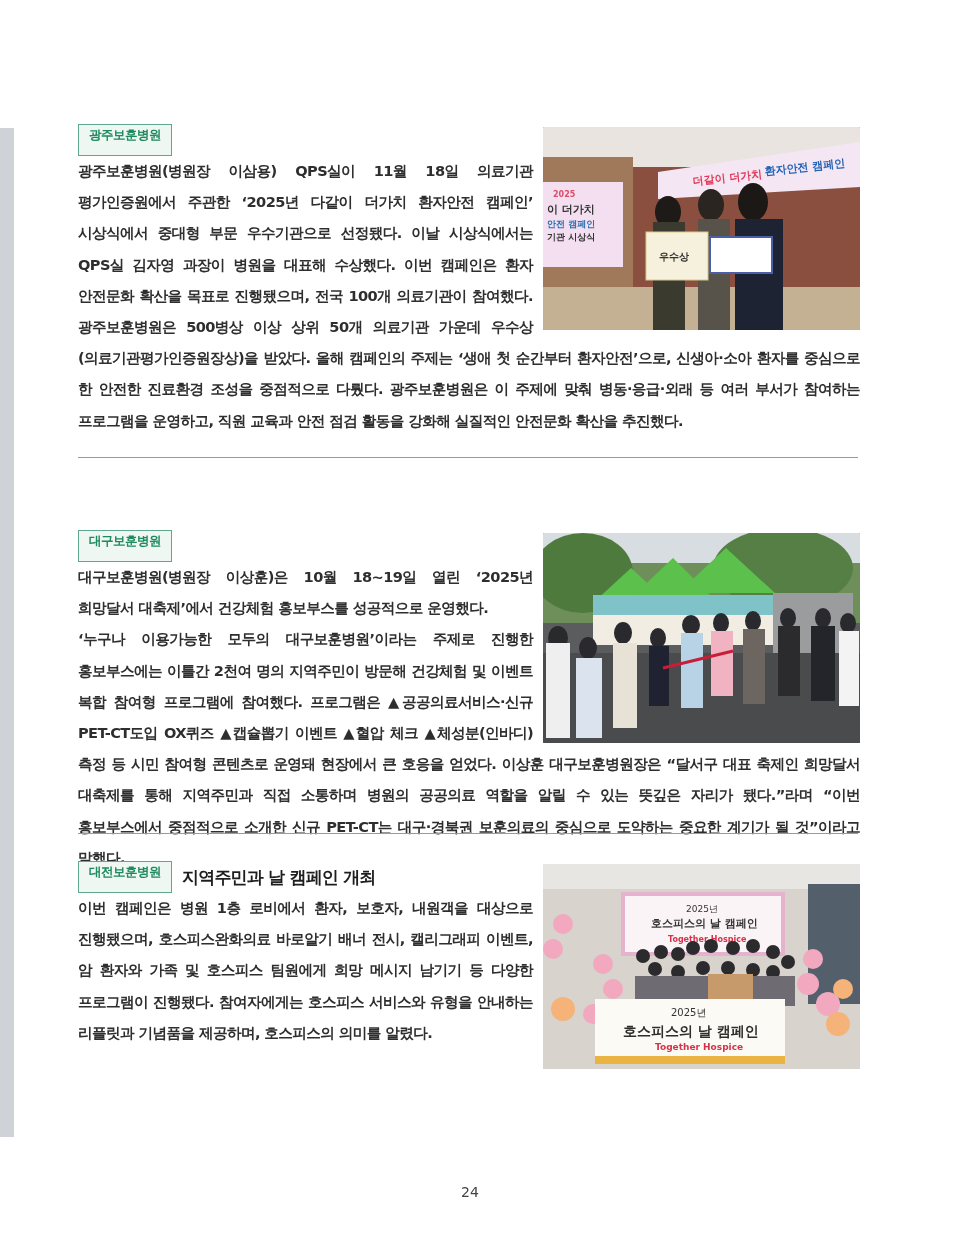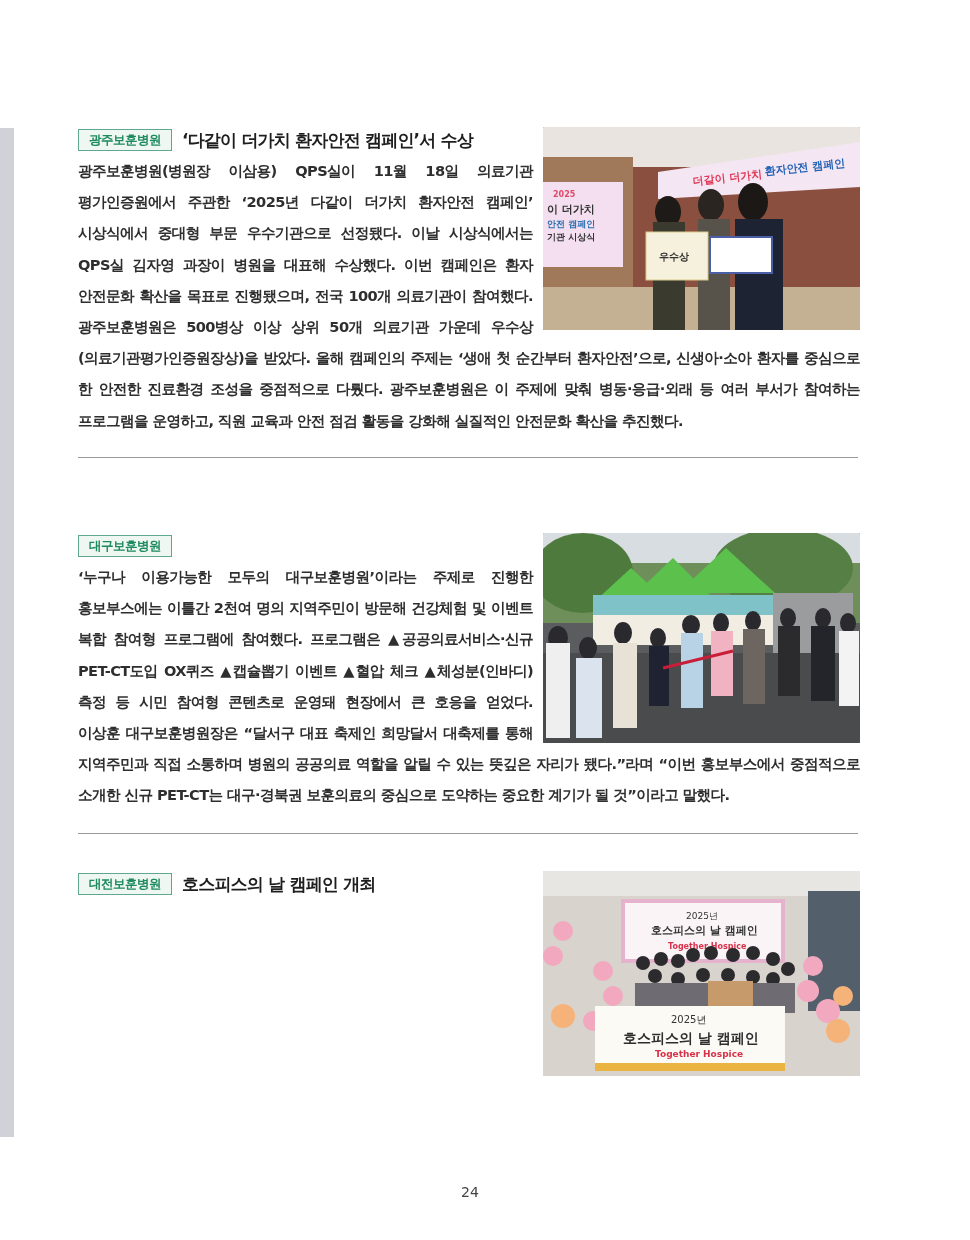--- a/index.html
+++ b/index.html
@@ -4,25 +4,25 @@
 <style>
   * { box-sizing: border-box; margin: 0; padding: 0; }
   html, body { width: 970px; height: 1240px; background: #ffffff; overflow: hidden; }
   body { position: relative; font-family: "DejaVu Sans", "Liberation Sans", sans-serif; color: #2b2b2b; }
 
   .side-bar { position: absolute; left: 0; top: 128px; width: 14px; height: 1009px; background: #cfd3d7; }
 
   .article { position: absolute; left: 78px; width: 782px; }
   .article-1 { top: 127px; }
   .article-2 { top: 489px; margin-top: 44px; }
-  .article-3 { top: 864px; margin-top: 7px; }
+  .article-3 { top: 864px; }
 
   .head { display: flex; align-items: center; height: 26px; margin-bottom: 2px; }
   .badge {
-    display: inline-block; height: 22px; line-height: 20px; padding: 0 10px;
+    display: inline-block; height: 32px; line-height: 20px; padding: 0 10px;
     border: 1px solid #5fa88f; background: #eef7f2; color: #1f8a5e;
     font-size: 12.5px; font-weight: bold; letter-spacing: -0.5px; white-space: nowrap;
   }
   .title { margin-left: 10px; font-size: 17px; font-weight: bold; color: #1e1e1e; letter-spacing: -0.8px; white-space: nowrap; }
 
   .body-wrap { position: relative; }
   .photo {
     float: right; width: 317px; margin-left: 10px; margin-right: 0; margin-top: -28px;
     border-radius: 1px; overflow: hidden; position: relative;
   }
@@ -42,21 +42,20 @@
   .page-number { position: absolute; left: 0; width: 940px; top: 1184px; text-align: center; font-size: 14px; color: #444; }
 </style>
 </head>
 <body>
 
 <div class="side-bar"></div>
 
 <section class="article article-1">
   <div class="head">
     <span class="badge">광주보훈병원</span>
-    <span class="title">‘다같이 더가치 환자안전 캠페인’서 수상</span>
   </div>
   <div class="body-wrap">
     <div class="photo photo-1">
       <svg width="317" height="203" viewBox="0 0 317 203">
         <rect width="317" height="203" fill="#8a4f3e"></rect>
         <rect width="317" height="40" fill="#e9e4df"></rect>
         <rect x="0" y="30" width="90" height="140" fill="#a0785a"></rect>
         <rect x="0" y="55" width="80" height="85" fill="#f3dff0"></rect>
         <text x="10" y="70" font-size="8" fill="#e04b6a" font-weight="bold" font-family="DejaVu Sans, sans-serif">2025</text>
         <text x="4" y="86" font-size="11" fill="#333" font-weight="bold" font-family="DejaVu Sans, sans-serif">이 더가치</text>
@@ -120,30 +119,31 @@
           <ellipse cx="245" cy="85" rx="8" ry="10"></ellipse>
             <rect x="235" y="93" width="22" height="70" fill="#2b2b2e"></rect>
           <ellipse cx="280" cy="85" rx="8" ry="10"></ellipse>
             <rect x="268" y="93" width="24" height="75" fill="#23252b"></rect>
           <ellipse cx="305" cy="90" rx="8" ry="10"></ellipse>
             <rect x="296" y="98" width="20" height="75" fill="#f3f3f3"></rect>
         </g>
         <line x1="120" y1="135" x2="190" y2="118" stroke="#c81e3a" stroke-width="3"></line>
       </svg>
     </div>
+    <p class="para">대구보훈병원(병원장 이상훈)은 10월 18~19일 열린 ‘2025년 희망달서 대축제’에서 건강체험 홍보부스를 성공적으로 운영했다.</p>
     <p class="para">‘누구나 이용가능한 모두의 대구보훈병원’이라는 주제로 진행한 홍보부스에는 이틀간 2천여 명의 지역주민이 방문해 건강체험 및 이벤트 복합 참여형 프로그램에 참여했다. 프로그램은 ▲공공의료서비스·신규 PET-CT도입 OX퀴즈 ▲캡슐뽑기 이벤트 ▲혈압 체크 ▲체성분(인바디) 측정 등 시민 참여형 콘텐츠로 운영돼 현장에서 큰 호응을 얻었다. 이상훈 대구보훈병원장은 “달서구 대표 축제인 희망달서 대축제를 통해 지역주민과 직접 소통하며 병원의 공공의료 역할을 알릴 수 있는 뜻깊은 자리가 됐다.”라며 “이번 홍보부스에서 중점적으로 소개한 신규 PET-CT는 대구·경북권 보훈의료의 중심으로 도약하는 중요한 계기가 될 것”이라고 말했다.</p>
   </div>
 </section>
 
 <div class="divider divider-2"></div>
 
 <section class="article article-3">
   <div class="head">
     <span class="badge">대전보훈병원</span>
-    <span class="title">호스피스의 날 캠페인 개최</span>
+    <span class="title">지역주민과 날 캠페인 개최</span>
   </div>
   <div class="body-wrap">
     <div class="photo photo-3">
       <svg width="317" height="205" viewBox="0 0 317 205">
         <rect width="317" height="205" fill="#d8d3cc"></rect>
         <rect width="317" height="25" fill="#e8e6e2"></rect>
         <rect x="265" y="20" width="52" height="120" fill="#53606b"></rect>
         <rect x="80" y="30" width="160" height="60" fill="#fbf4f7" stroke="#e6b3cf" stroke-width="4"></rect>
         <text x="143" y="48" font-size="9" fill="#333" font-family="DejaVu Sans, sans-serif">2025년</text>
         <text x="108" y="63" font-size="11" fill="#333" font-weight="bold" font-family="DejaVu Sans, sans-serif">호스피스의 날 캠페인</text>
@@ -180,16 +180,17 @@
         </g>
         <rect x="92" y="112" width="160" height="30" fill="#6e6b73"></rect>
         <rect x="165" y="110" width="45" height="28" fill="#c79a6b"></rect>
         <rect x="52" y="135" width="190" height="65" fill="#fbfaf4"></rect>
         <text x="128" y="152" font-size="10" fill="#333" font-family="DejaVu Sans, sans-serif">2025년</text>
         <text x="80" y="172" font-size="14" fill="#2e2e2e" font-weight="bold" font-family="DejaVu Sans, sans-serif">호스피스의 날 캠페인</text>
         <text x="112" y="186" font-size="9" fill="#d8324a" font-weight="bold" font-family="DejaVu Sans, sans-serif">Together Hospice</text>
         <rect x="52" y="192" width="190" height="8" fill="#e9b441"></rect>
       </svg>
     </div>
+    <p class="para">이번 캠페인은 병원 1층 로비에서 환자, 보호자, 내원객을 대상으로 진행됐으며, 호스피스완화의료 바로알기 배너 전시, 캘리그래피 이벤트, 암 환자와 가족 및 호스피스 팀원에게 희망 메시지 남기기 등 다양한 프로그램이 진행됐다. 참여자에게는 호스피스 서비스와 유형을 안내하는 리플릿과 기념품을 제공하며, 호스피스의 의미를 알렸다.</p>
   </div>
 </section>
 
 <div class="page-number">24</div>
 
 </body></html>

